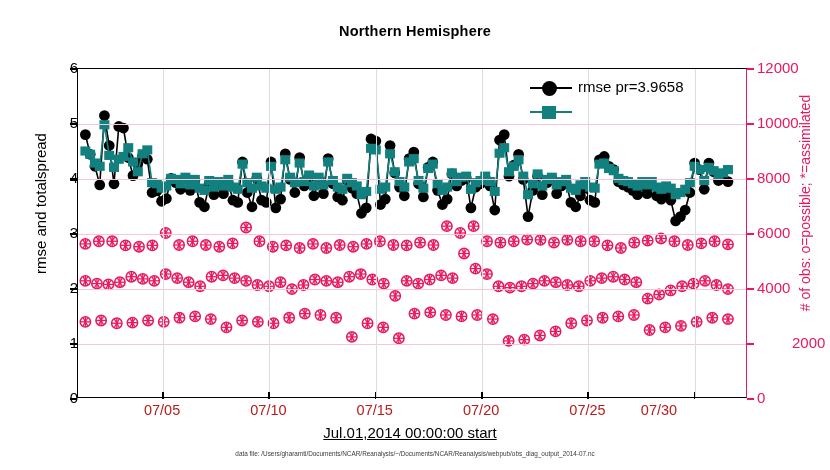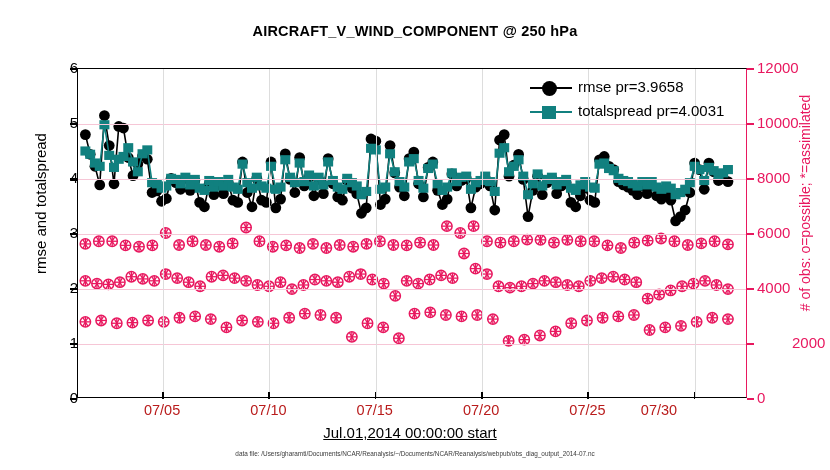--- a/index.html
+++ b/index.html
@@ -85,21 +85,21 @@
   .legend-text{white-space:nowrap;}
 
   svg.datalayer{position:absolute;left:0;top:0;width:100%;height:100%;}
 </style>
 </head>
 <body>
 
 <div id="fig">
 
   <div class="title-block">
-    <div class="title-line2">AIRCRAFT_V_WIND_COMPONENT @ 250 hPa</div>
+    <div class="title-line1">Northern Hemisphere</div>
   </div>
 
   <div class="plotbox">
     <svg class="datalayer" id="svg-data" viewBox="0 0 670 330" preserveAspectRatio="none">
         <g>
           <polyline points="7.4,66.0 12.2,85.8 17.0,97.9 21.8,116.6 26.5,46.8 31.3,77.0 36.1,115.5 40.9,57.8 45.6,59.4 50.4,89.1 55.2,107.3 60.0,95.7 64.7,87.5 69.5,90.8 74.3,124.3 79.1,122.7 83.8,133.1 88.6,130.3 93.4,110.0 98.1,114.4 102.9,121.0 107.7,110.0 112.5,122.1 117.2,112.2 122.0,134.2 126.8,138.6 131.6,115.5 136.3,126.5 141.1,116.6 145.9,125.4 150.7,114.4 155.4,132.0 160.2,134.2 165.0,93.5 169.8,124.3 174.5,138.6 179.3,110.0 184.1,132.0 188.9,134.2 193.6,93.5 198.4,139.7 203.2,130.9 207.9,85.3 212.7,111.1 217.5,124.3 222.3,89.1 227.0,117.7 231.8,108.9 236.6,127.6 241.4,111.1 246.1,125.4 250.9,90.2 255.7,115.5 260.5,128.7 265.2,132.0 270.0,112.2 274.8,119.9 279.6,125.4 284.3,145.2 289.1,139.7 293.9,70.4 298.7,72.6 303.4,136.4 308.2,130.9 313.0,77.0 317.7,104.5 322.5,118.8 327.3,127.6 332.1,90.2 336.8,83.6 341.6,115.5 346.4,128.7 351.2,99.0 355.9,93.5 360.7,122.1 365.5,136.4 370.3,130.9 375.0,105.6 379.8,117.7 384.6,112.2 389.4,110.0 394.1,139.7 398.9,118.8 403.7,115.5 408.5,110.0 413.2,117.7 418.0,141.9 422.8,71.5 427.5,66.0 432.3,107.8 437.1,96.8 441.9,85.8 446.6,111.1 451.4,148.5 456.2,122.1 461.0,107.8 465.7,126.5 470.5,114.4 475.3,110.0 480.1,125.4 484.8,117.7 489.6,114.4 494.4,134.2 499.2,138.6 503.9,127.6 508.7,119.9 513.5,132.0 518.3,134.2 523.0,91.3 527.8,88.0 532.6,97.9 537.3,101.2 542.1,113.3 546.9,116.6 551.7,118.8 556.4,122.1 561.2,126.5 566.0,117.7 570.8,125.4 575.5,117.7 580.3,127.6 585.1,130.9 589.9,126.5 594.6,132.0 599.4,152.9 604.2,148.5 609.0,141.9 613.7,124.3 618.5,94.6 623.3,101.2 628.1,121.0 632.8,94.6 637.6,103.4 642.4,112.2 647.1,110.0 651.9,113.3" fill="none" stroke="#000000" stroke-width="1.6"></polyline>
           <circle cx="7.4" cy="66.0" r="5.4" fill="#000000"></circle>
           <circle cx="12.2" cy="85.8" r="5.4" fill="#000000"></circle>
           <circle cx="17.0" cy="97.9" r="5.4" fill="#000000"></circle>
           <circle cx="21.8" cy="116.6" r="5.4" fill="#000000"></circle>
@@ -1484,19 +1484,18 @@
         <span class="legend-line" style="background:#000"></span>
         <span class="legend-mk-circle"></span>
       </span>
       <span class="legend-text">rmse pr=3.9658</span>
     </div>
     <div class="legend-row">
       <span class="legend-sample">
         <span class="legend-line" style="background:#11807f"></span>
         <span class="legend-mk-square"></span>
       </span>
-      <span class="legend-text">totalspread pr=4.0031</span>
     </div>
   </div>
 
   <div class="footer">data file: /Users/gharamti/Documents/NCAR/Reanalysis/~/Documents/NCAR/Reanalysis/webpub/obs_diag_output_2014-07.nc</div>
 
 </div>
 
 </body></html>

